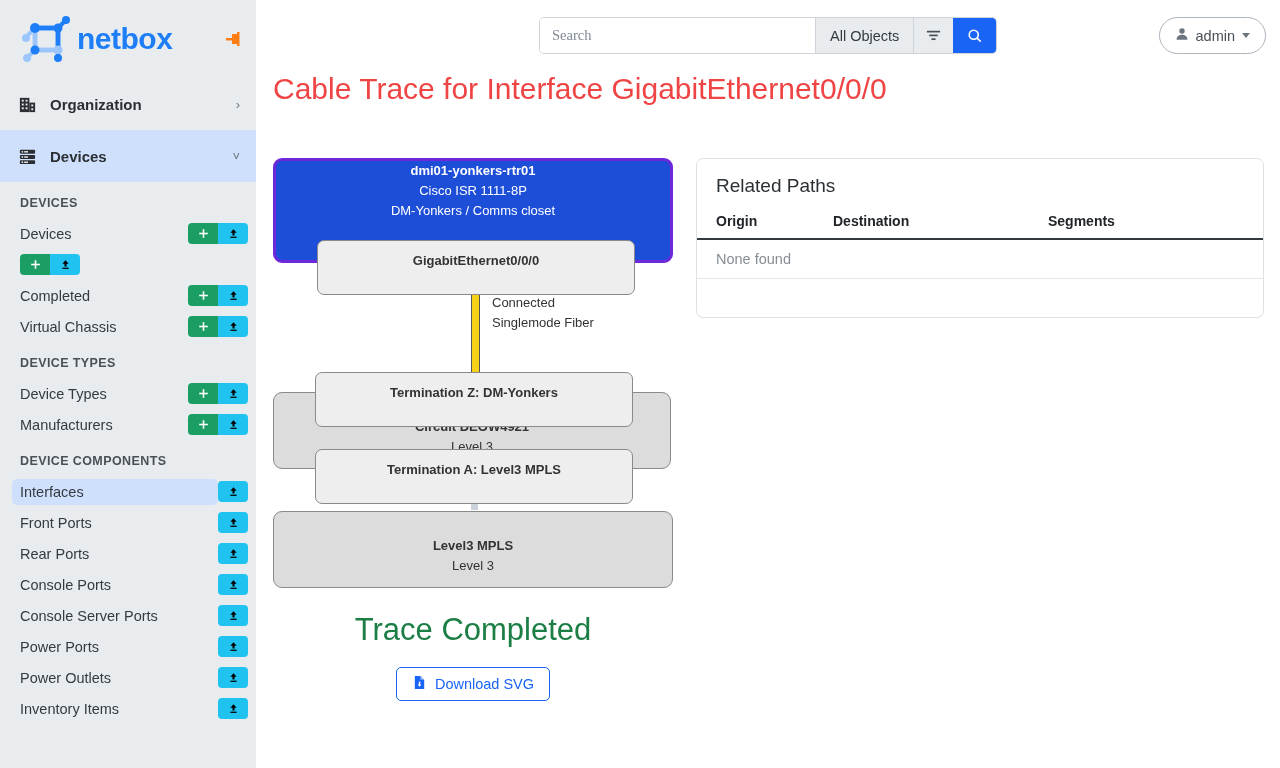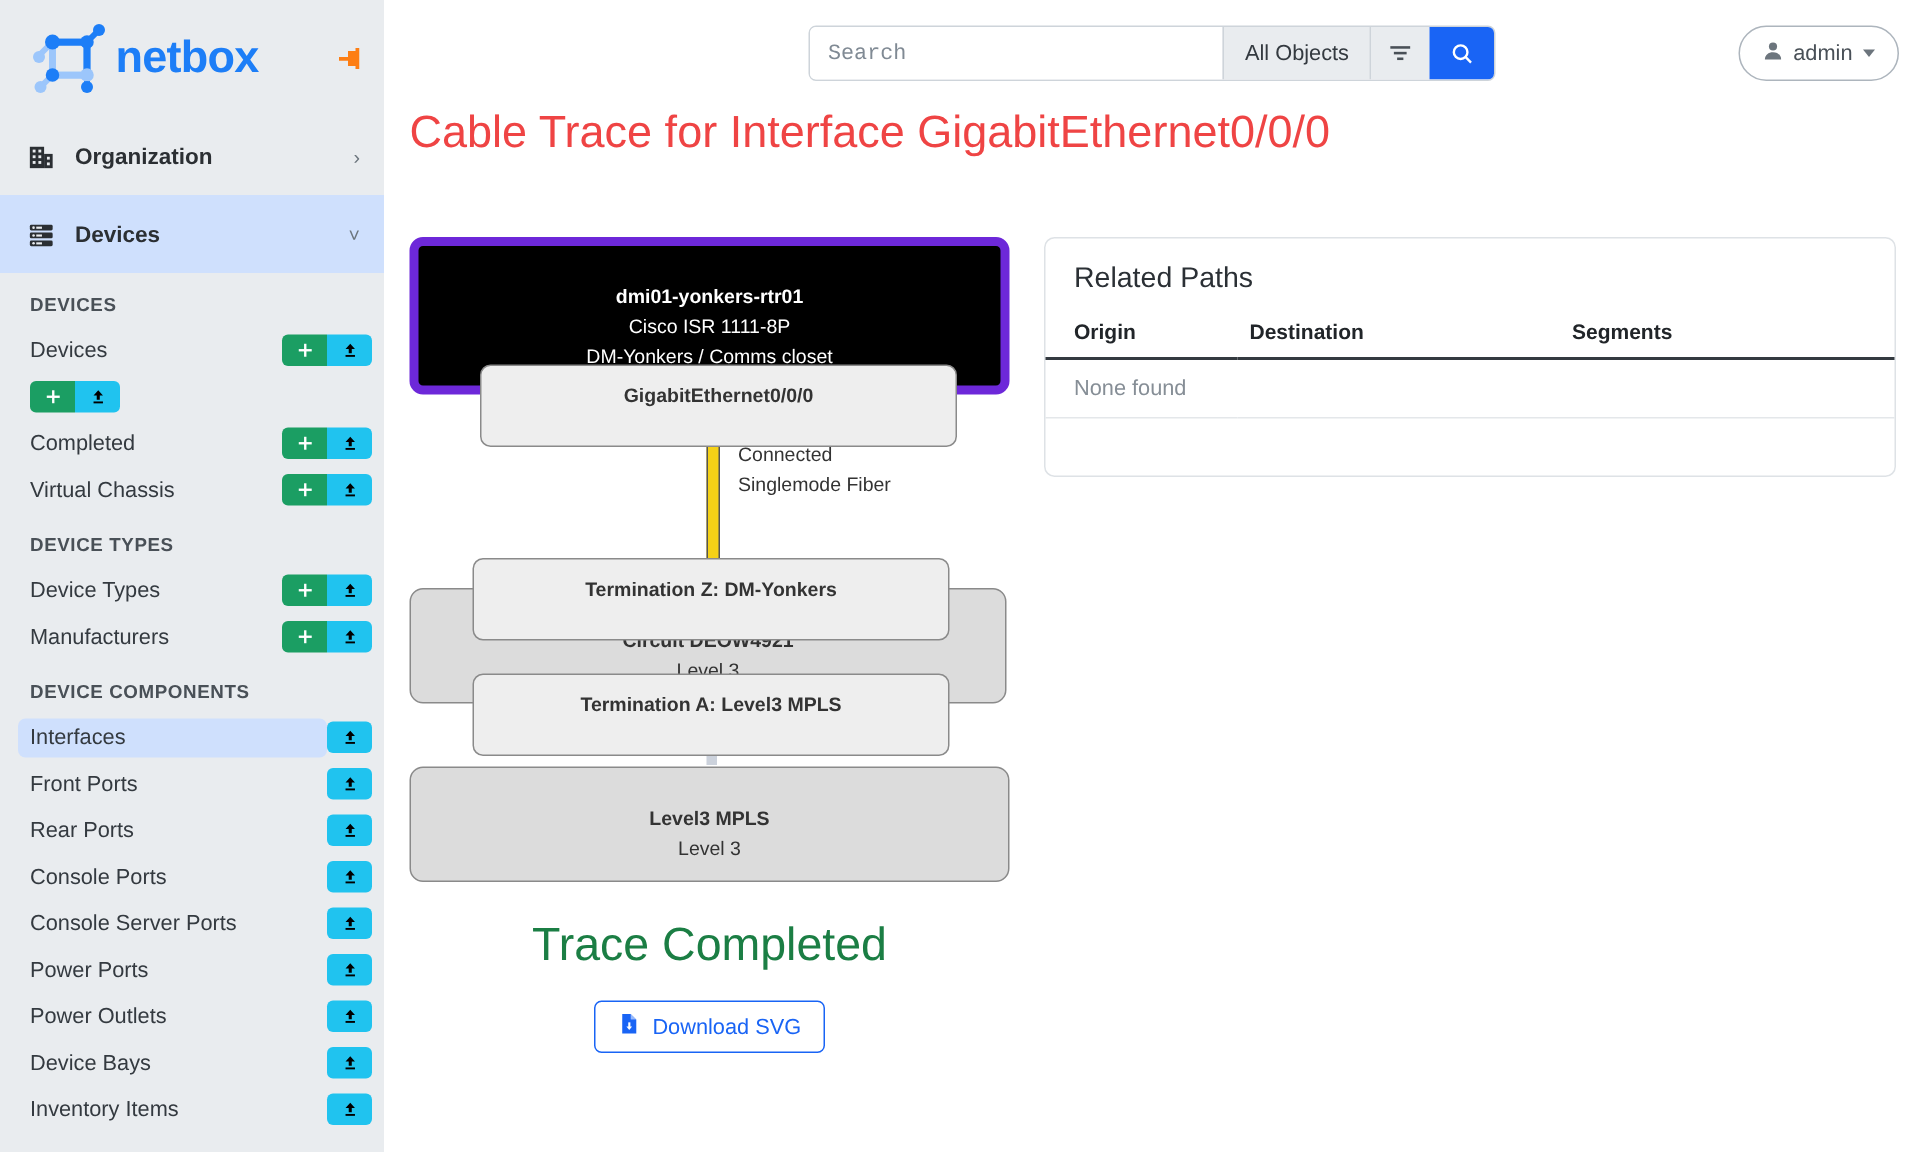--- a/index.html
+++ b/index.html
@@ -79,21 +79,21 @@
   }
   #searchwrap {
     position: absolute; left: 283px; top: 17px;
     display: flex; height: 37px;
     border: 1px solid #ced4da; border-radius: 5px;
     overflow: hidden; background: #fff;
   }
   #search-input {
     width: 275px; border: none; outline: none;
     padding: 0 12px; font-size: 14.5px;
-    font-family: Liberation Mono, monospace; color: #4d7c0f;
+    font-family: Liberation Serif, serif; color: #4d7c0f;
     background: #fff;
   }
   #search-input::placeholder { color: #808a94; }
   #obj-select {
     display: flex; align-items: center; padding: 0 14px;
     background: #e9ecef; border-left: 1px solid #ced4da;
     font-size: 14.5px; color: #343a40; cursor: pointer;
     white-space: nowrap;
   }
   #filter-btn {
@@ -129,22 +129,22 @@
   
   #trace { position: absolute; left: 17px; top: 88px; width: 400px; }
   .node {
     position: relative;
     border-radius: 9px;
     text-align: center;
     font-size: 13px;
     line-height: 20px;
   }
   .node-device {
-    background: #000000; border: 6px solid #6d28d9;
-    color: #ffffff; height: 105px; padding-top: 24px;
+    background: #1d4ed8; border: 3px solid #6d28d9;
+    color: #ffffff; height: 105px; 
   }
   .node-device .t1 { font-weight: 700; font-size: 13px; }
   .node-circuit {
     background: #dcdcdc; border: 1px solid #8a8a8a;
     color: #333; height: 77px; padding-top: 24px;
     width: 398px; margin-left: 0;
   }
   .node-circuit .t1 { font-weight: 700; }
   .node-provider {
     background: #dcdcdc; border: 1px solid #8a8a8a;
@@ -464,31 +464,20 @@
         <div class="btn-pair">
           <div class="mini-btn mini-imp solo">
             <svg viewBox="0 0 14 14" width="11" height="11">
               <path d="M7 1.5 L11 6 H8.3 V9.5 H5.7 V6 H3z" fill="#000"></path>
               <rect x="3" y="11" width="8" height="1.6" fill="#000"></rect>
             </svg>
           </div>
         </div>
       </div>
       <div class="nav-row">
-        <div class="nr-label-wrap"><span class="nr-label">Device Bays</span></div>
-        <div class="btn-pair">
-          <div class="mini-btn mini-imp solo">
-            <svg viewBox="0 0 14 14" width="11" height="11">
-              <path d="M7 1.5 L11 6 H8.3 V9.5 H5.7 V6 H3z" fill="#000"></path>
-              <rect x="3" y="11" width="8" height="1.6" fill="#000"></rect>
-            </svg>
-          </div>
-        </div>
-      </div>
-      <div class="nav-row">
         <div class="nr-label-wrap"><span class="nr-label">Inventory Items</span></div>
         <div class="btn-pair">
           <div class="mini-btn mini-imp solo">
             <svg viewBox="0 0 14 14" width="11" height="11">
               <path d="M7 1.5 L11 6 H8.3 V9.5 H5.7 V6 H3z" fill="#000"></path>
               <rect x="3" y="11" width="8" height="1.6" fill="#000"></rect>
             </svg>
           </div>
         </div>
       </div>

